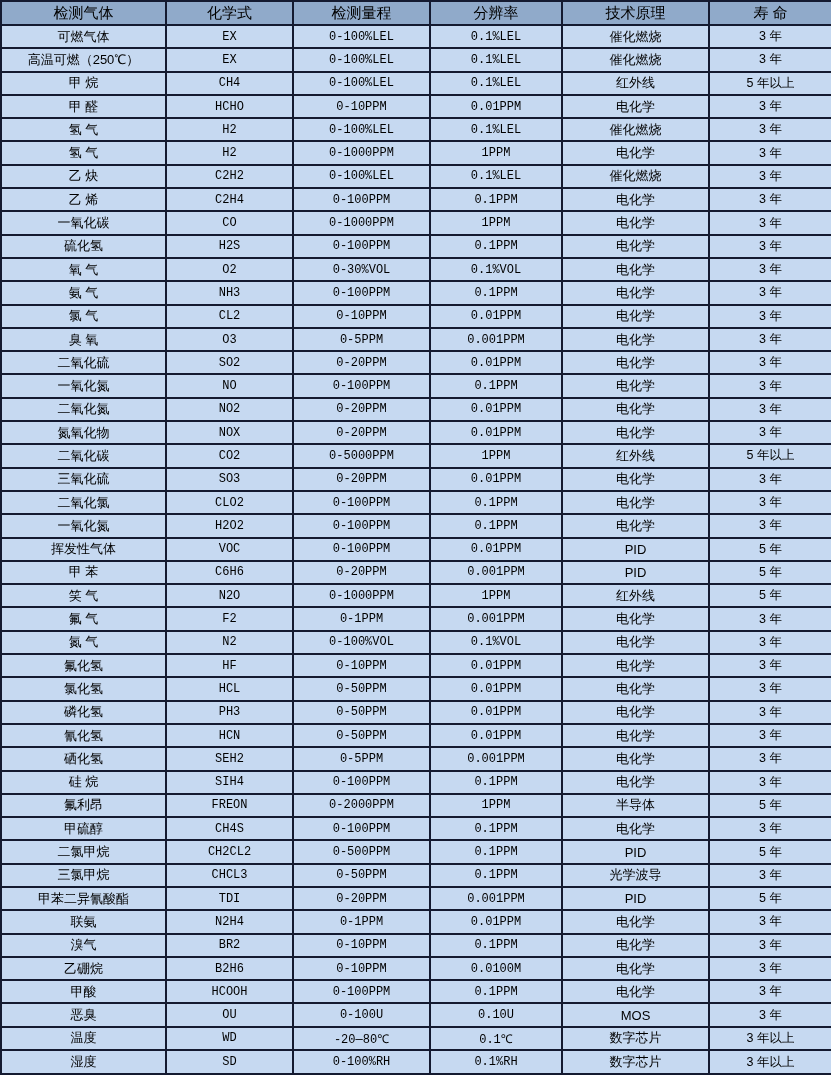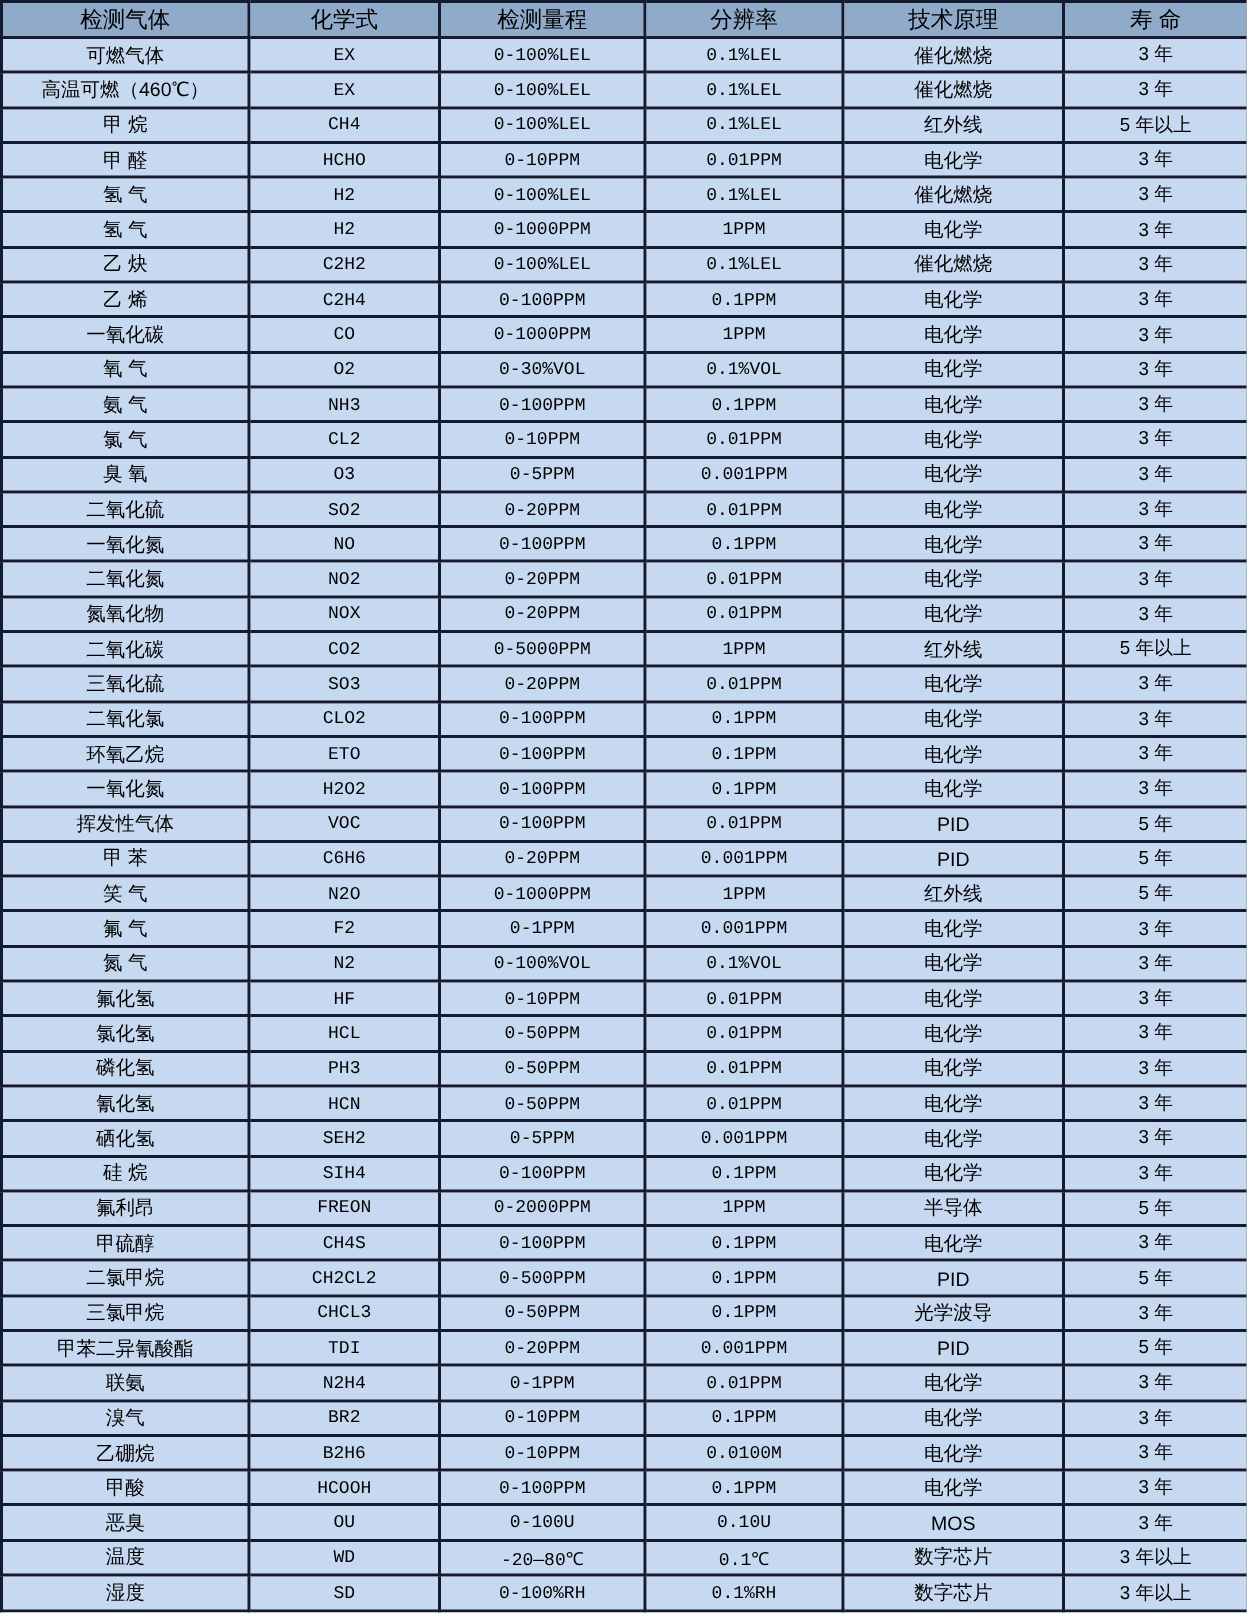--- a/index.html
+++ b/index.html
@@ -74,21 +74,21 @@
   <tbody data-name="table-body">
       <tr data-name="table-row">
         <td class="col-0" data-name="cell-gas-name">可燃气体</td>
         <td class="col-1" data-name="cell-chemical-formula">EX</td>
         <td class="col-2" data-name="cell-detection-range">0-100%LEL</td>
         <td class="col-3" data-name="cell-resolution">0.1%LEL</td>
         <td class="col-4" data-name="cell-technology-principle">催化燃烧</td>
         <td class="col-5" data-name="cell-lifetime">3 年</td>
       </tr>
       <tr data-name="table-row">
-        <td class="col-0" data-name="cell-gas-name">高温可燃（460℃）</td>
+        <td class="col-0" data-name="cell-gas-name">高温可燃（250℃）</td>
         <td class="col-1" data-name="cell-chemical-formula">EX</td>
         <td class="col-2" data-name="cell-detection-range">0-100%LEL</td>
         <td class="col-3" data-name="cell-resolution">0.1%LEL</td>
         <td class="col-4" data-name="cell-technology-principle">催化燃烧</td>
         <td class="col-5" data-name="cell-lifetime">3 年</td>
       </tr>
       <tr data-name="table-row">
         <td class="col-0" data-name="cell-gas-name">甲 烷</td>
         <td class="col-1" data-name="cell-chemical-formula">CH4</td>
         <td class="col-2" data-name="cell-detection-range">0-100%LEL</td>
@@ -138,20 +138,28 @@
       </tr>
       <tr data-name="table-row">
         <td class="col-0" data-name="cell-gas-name">一氧化碳</td>
         <td class="col-1" data-name="cell-chemical-formula">CO</td>
         <td class="col-2" data-name="cell-detection-range">0-1000PPM</td>
         <td class="col-3" data-name="cell-resolution">1PPM</td>
         <td class="col-4" data-name="cell-technology-principle">电化学</td>
         <td class="col-5" data-name="cell-lifetime">3 年</td>
       </tr>
       <tr data-name="table-row">
+        <td class="col-0" data-name="cell-gas-name">硫化氢</td>
+        <td class="col-1" data-name="cell-chemical-formula">H2S</td>
+        <td class="col-2" data-name="cell-detection-range">0-100PPM</td>
+        <td class="col-3" data-name="cell-resolution">0.1PPM</td>
+        <td class="col-4" data-name="cell-technology-principle">电化学</td>
+        <td class="col-5" data-name="cell-lifetime">3 年</td>
+      </tr>
+      <tr data-name="table-row">
         <td class="col-0" data-name="cell-gas-name">氧 气</td>
         <td class="col-1" data-name="cell-chemical-formula">O2</td>
         <td class="col-2" data-name="cell-detection-range">0-30%VOL</td>
         <td class="col-3" data-name="cell-resolution">0.1%VOL</td>
         <td class="col-4" data-name="cell-technology-principle">电化学</td>
         <td class="col-5" data-name="cell-lifetime">3 年</td>
       </tr>
       <tr data-name="table-row">
         <td class="col-0" data-name="cell-gas-name">氨 气</td>
         <td class="col-1" data-name="cell-chemical-formula">NH3</td>
@@ -226,28 +234,20 @@
       </tr>
       <tr data-name="table-row">
         <td class="col-0" data-name="cell-gas-name">二氧化氯</td>
         <td class="col-1" data-name="cell-chemical-formula">CLO2</td>
         <td class="col-2" data-name="cell-detection-range">0-100PPM</td>
         <td class="col-3" data-name="cell-resolution">0.1PPM</td>
         <td class="col-4" data-name="cell-technology-principle">电化学</td>
         <td class="col-5" data-name="cell-lifetime">3 年</td>
       </tr>
       <tr data-name="table-row">
-        <td class="col-0" data-name="cell-gas-name">环氧乙烷</td>
-        <td class="col-1" data-name="cell-chemical-formula">ETO</td>
-        <td class="col-2" data-name="cell-detection-range">0-100PPM</td>
-        <td class="col-3" data-name="cell-resolution">0.1PPM</td>
-        <td class="col-4" data-name="cell-technology-principle">电化学</td>
-        <td class="col-5" data-name="cell-lifetime">3 年</td>
-      </tr>
-      <tr data-name="table-row">
         <td class="col-0" data-name="cell-gas-name">一氧化氮</td>
         <td class="col-1" data-name="cell-chemical-formula">H2O2</td>
         <td class="col-2" data-name="cell-detection-range">0-100PPM</td>
         <td class="col-3" data-name="cell-resolution">0.1PPM</td>
         <td class="col-4" data-name="cell-technology-principle">电化学</td>
         <td class="col-5" data-name="cell-lifetime">3 年</td>
       </tr>
       <tr data-name="table-row">
         <td class="col-0" data-name="cell-gas-name">挥发性气体</td>
         <td class="col-1" data-name="cell-chemical-formula">VOC</td>

